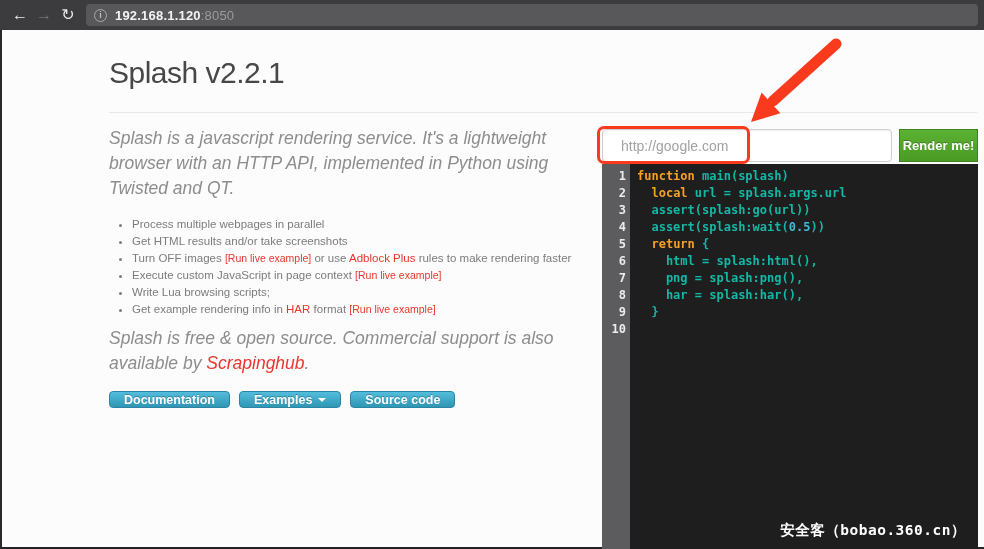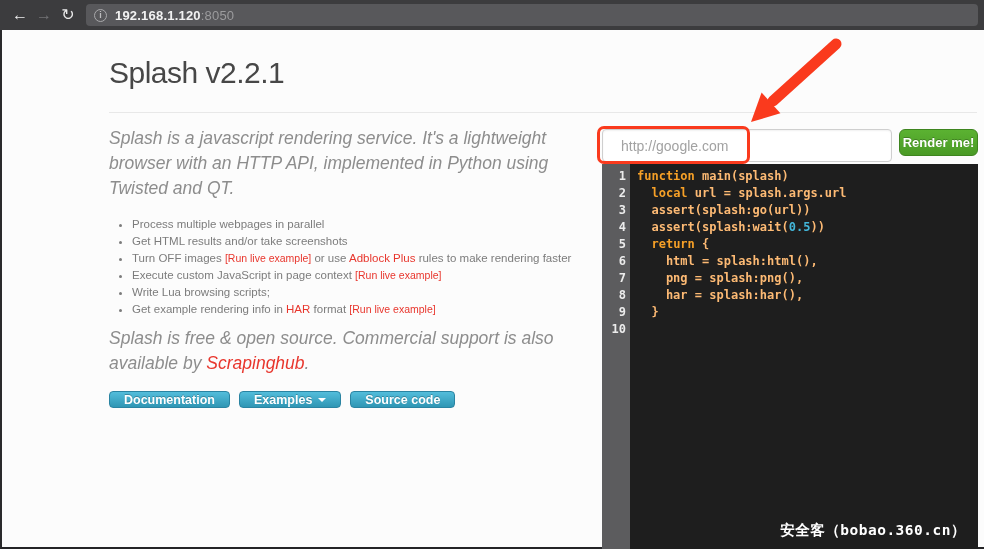--- a/index.html
+++ b/index.html
@@ -48,34 +48,34 @@
               align-items:center; gap:6px; cursor:pointer; font-family:"Liberation Sans",sans-serif; }
   .caret-down { width:0; height:0; border-left:4px solid transparent; border-right:4px solid transparent;
                 border-top:4px solid #ffffff; display:inline-block; }
 
   
   .url-row { position:absolute; left:600px; top:99px; width:376px; display:flex; gap:7px; }
   .url-input { flex:1; height:33px; border:1px solid #cfcfcf; border-radius:4px; background:#ffffff;
                padding:0 18px; font-size:14px; color:#555; outline:none;
                font-family:"Liberation Sans",sans-serif; box-shadow:inset 0 1px 2px rgba(0,0,0,.06); }
   .url-input::placeholder { color:#a2a2a2; }
-  .btn-render { flex:0 0 79px; height:27px; border:1px solid #3e851f; border-radius:6px;
+  .btn-render { flex:0 0 79px; height:33px; border:1px solid #3e851f; border-radius:0;
                 background:linear-gradient(#5bb232,#4a9a25); color:#ffffff; font-size:13px;
                 font-weight:bold; text-shadow:0 -1px 0 rgba(0,0,0,.25); cursor:pointer;
                 font-family:"Liberation Sans",sans-serif; }
 
   .editor { position:absolute; left:600px; top:134px; width:376px; height:385px; background:#1e1e1e;
             display:flex; font-family:"DejaVu Sans Mono", monospace; font-size:12px; font-weight:bold; }
   .gutter { flex:0 0 28px; background:#5c5c5e; color:#ececec; text-align:right;
             padding:4px 4px 0 0; line-height:17px; }
   .code-area { flex:1; padding:4px 0 0 7px; line-height:17px; color:#ffffff; overflow:hidden; }
   .code-line { white-space:pre; }
   .tok-kw { color:#f6a027; }
   .tok-num { color:#43b6d9; }
-  .tok-pl { color:#fdba74; }
+  .tok-pl { color:#14b8a6; }
 
   .watermark { position:absolute; right:12px; bottom:9px; color:#ffffff; font-size:14.5px;
                letter-spacing:.5px; z-index:5; }
 
   
   .anno-rect { position:absolute; left:597px; top:126px; width:153px; height:38px;
                border:3px solid #fa3a1d; border-radius:7px; z-index:30; pointer-events:none; }
   .anno-arrow { position:absolute; left:0; top:0; width:984px; height:549px; z-index:31;
                 pointer-events:none; }
 </style>

